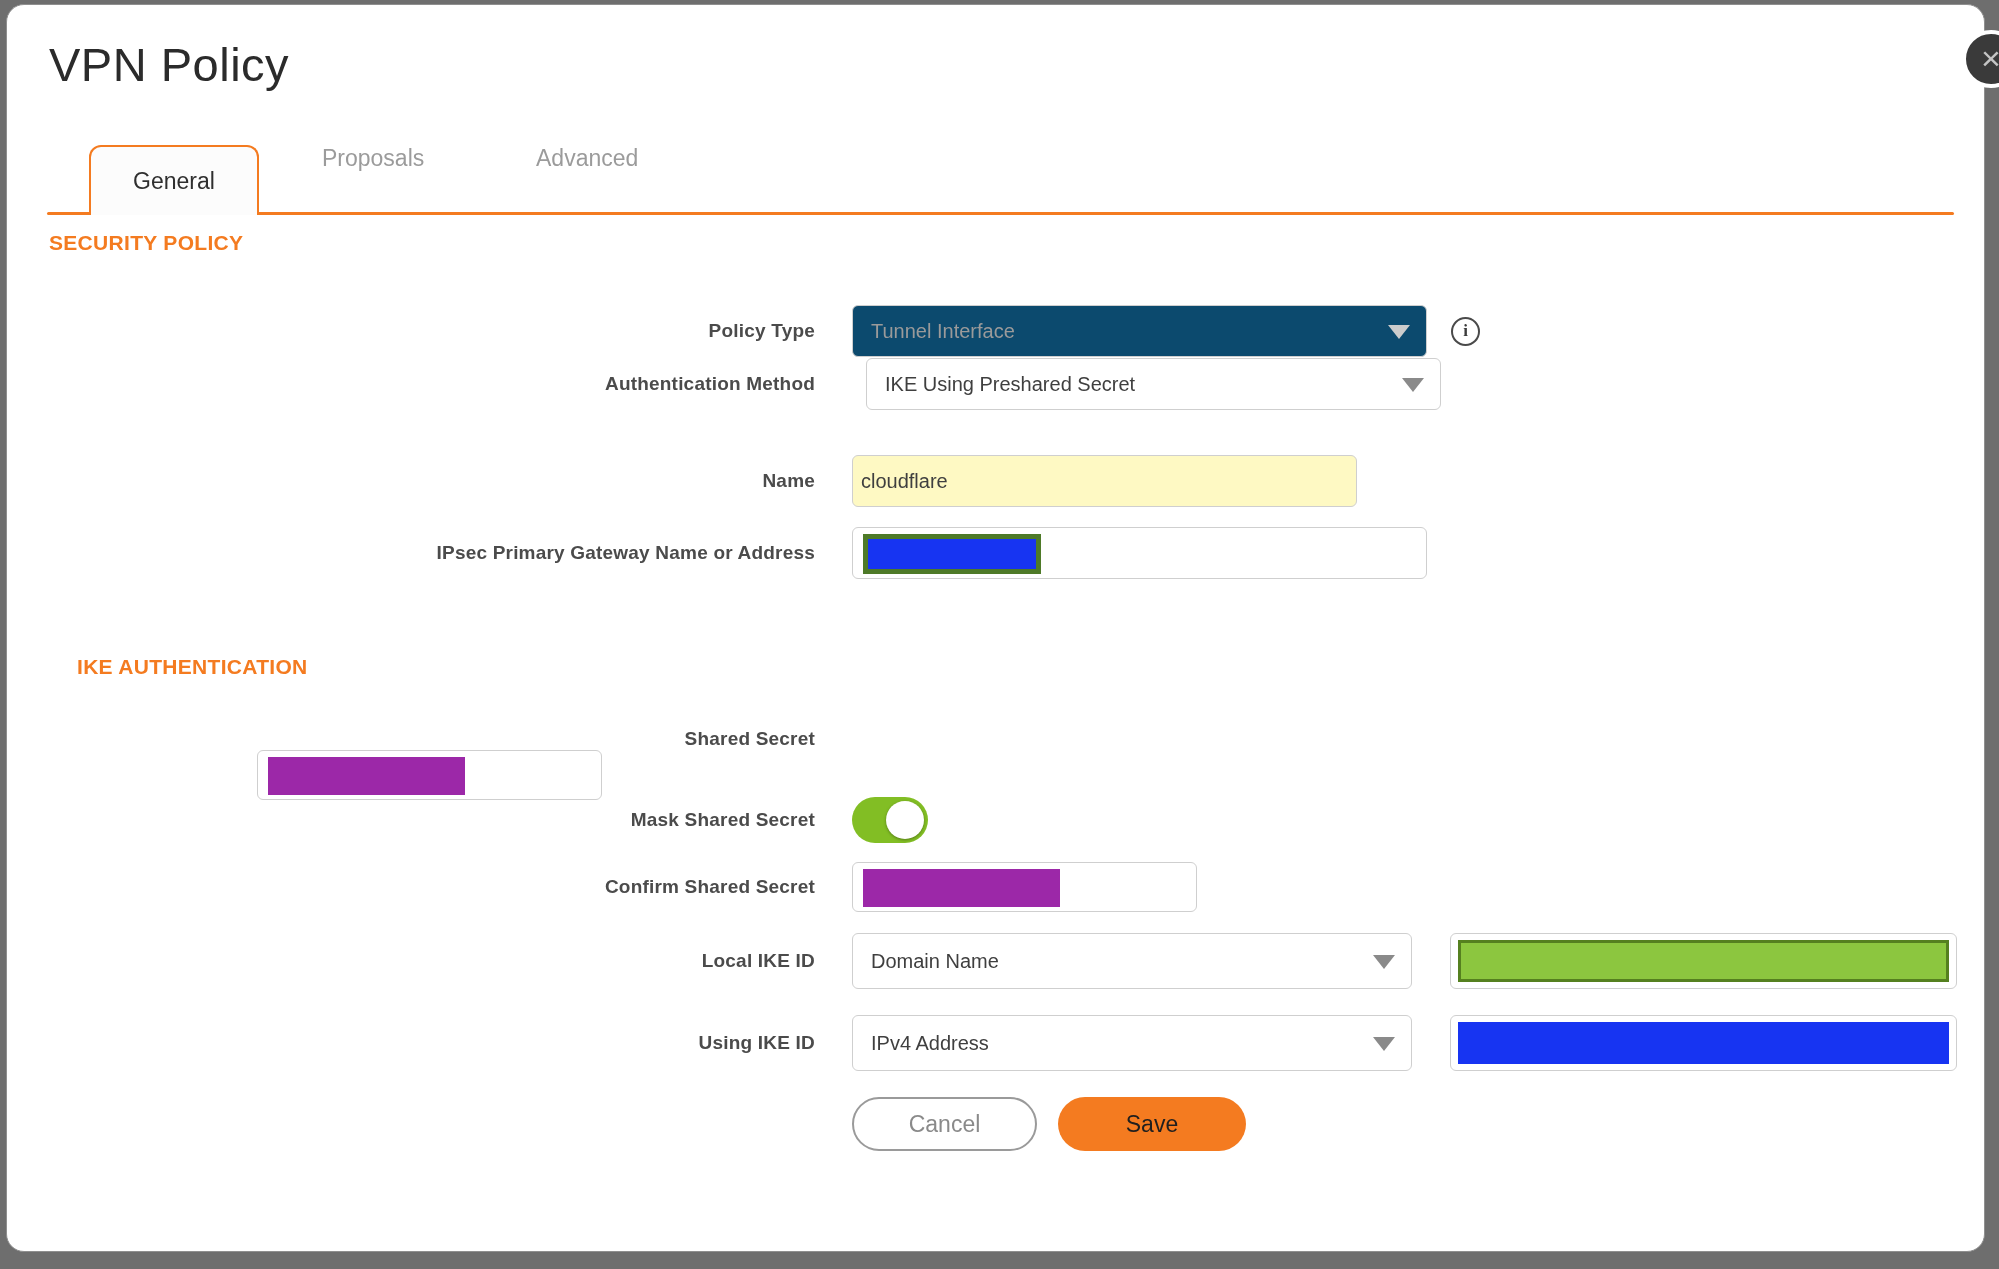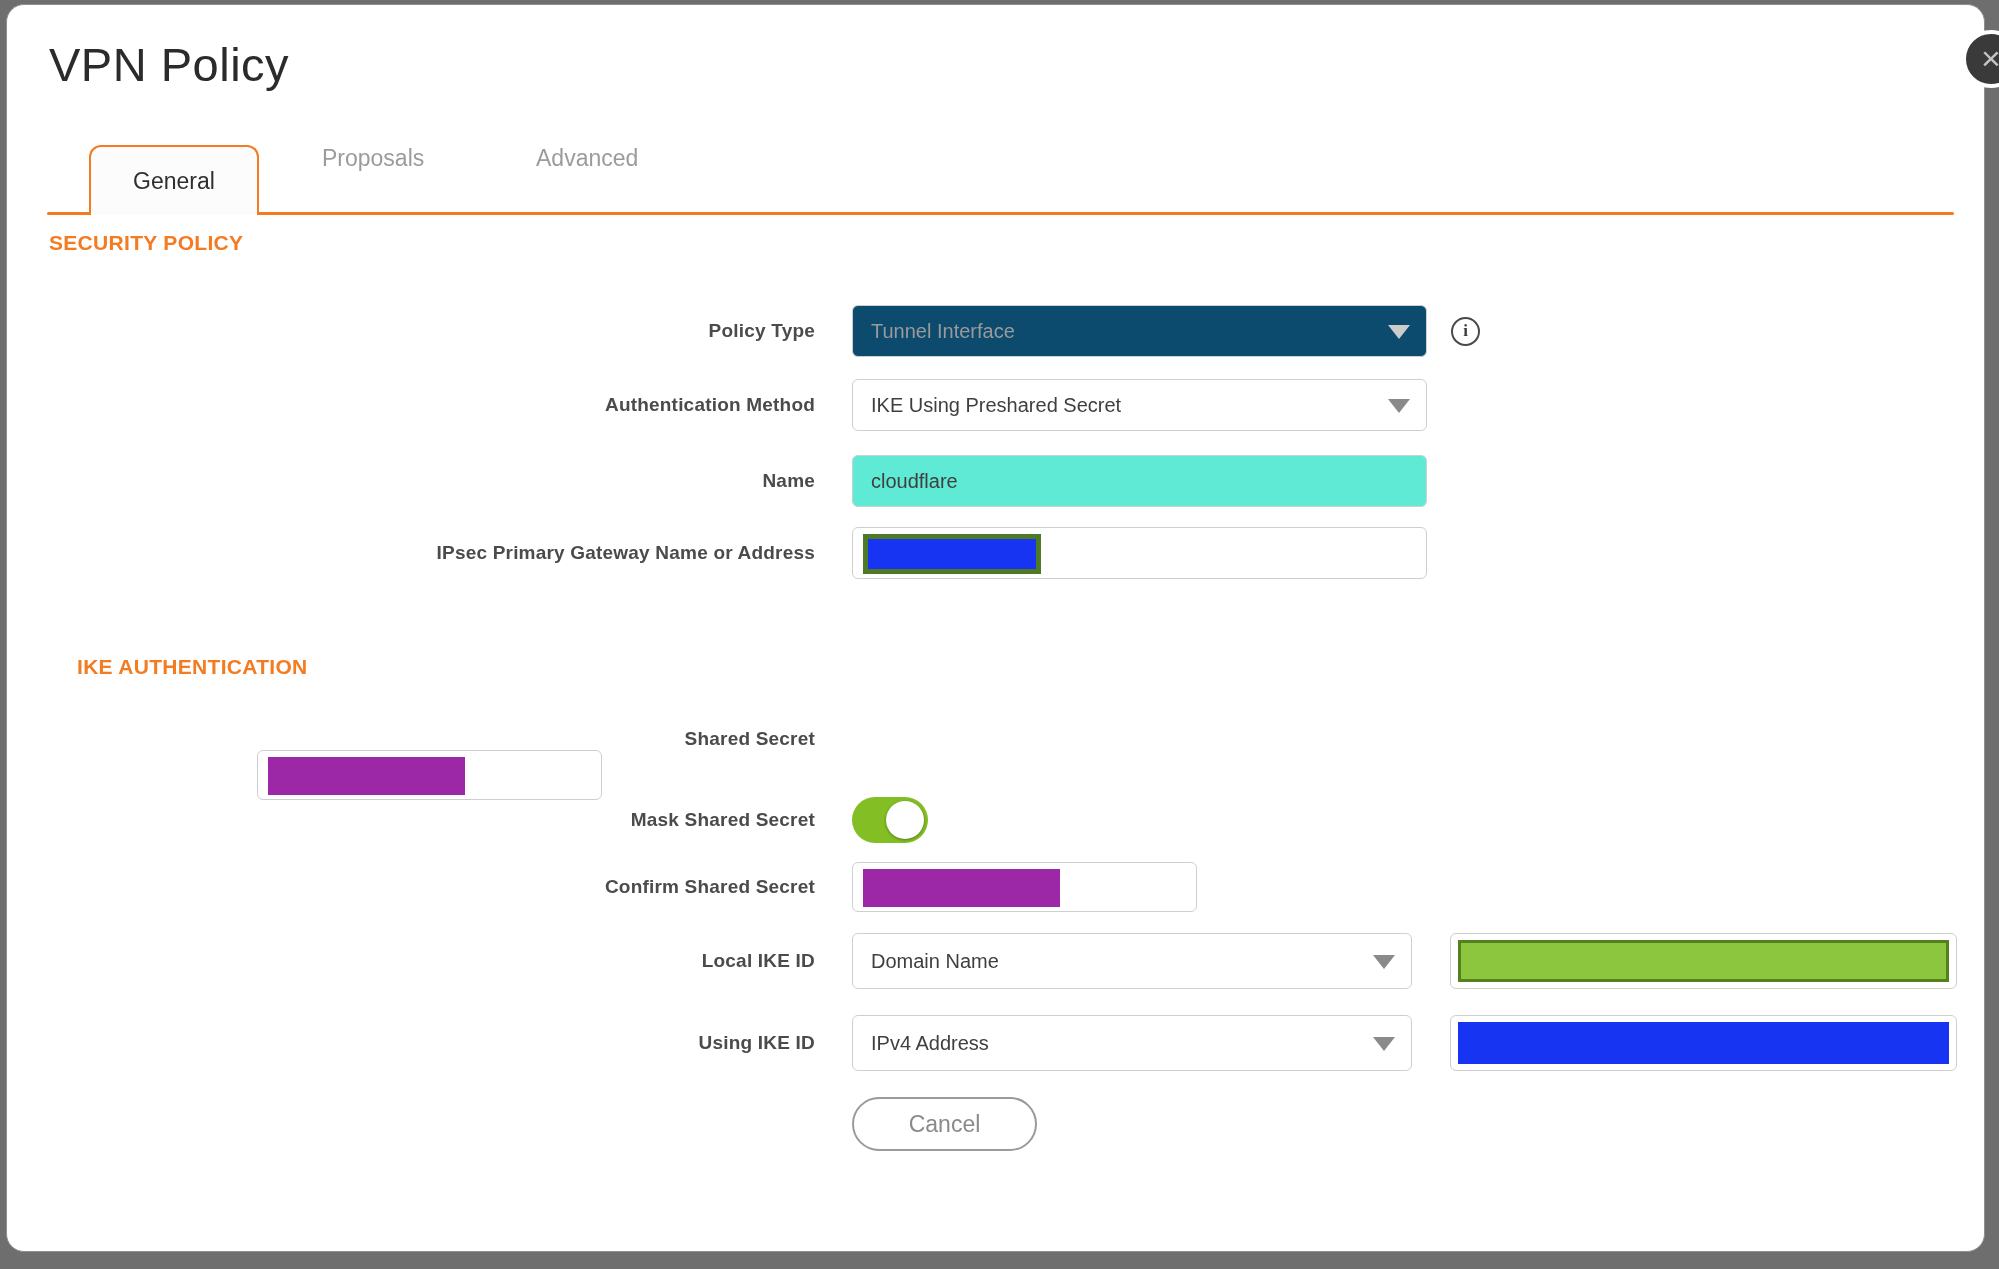--- a/index.html
+++ b/index.html
@@ -64,22 +64,22 @@
   .select-box.disabled { background:#0c4a6e; color:#9a9a9a; cursor:default; }
   .caret {
     position:absolute; right:16px; top:50%; margin-top:-6px;
     width:0; height:0; border-left:11px solid transparent;
     border-right:11px solid transparent; border-top:14px solid #8a8a8a;
   }
   .select-box.disabled .caret { border-top-color:#cccccc; }
   .w-main { width:575px; }
   .w-ike  { width:560px; height:56px; }
   .tinput {
-    width:575px; height:52px; border:1px solid #cfcfcf; border-radius:6px;
-    padding:0 18px; font-size:20px; color:#3f3f3f; background:#5eead4; outline:none;
+    width:505px; height:52px; border:1px solid #cfcfcf; border-radius:6px;
+    padding:0 8px; font-size:20px; color:#3f3f3f; background:#fef9c3; outline:none;
     font-family:"Liberation Sans", sans-serif;
   }
   .redact-host {
     border:1px solid #cfcfcf; border-radius:6px; background:#fff;
     position:relative;
   }
   .gw-host { width:575px; height:52px; }
   .secret-host { width:345px; height:50px; }
   .side-host { width:507px; height:56px; margin-left:38px; }
   .gw-redact {
@@ -111,21 +111,21 @@
   }
   
   .info-icon {
     margin-left:24px; width:29px; height:29px; border-radius:50%;
     border:2px solid #4a4a4a; color:#3c3c3c; display:flex; align-items:center;
     justify-content:center; font-size:17px; font-weight:700;
     font-family:"Liberation Serif", serif; cursor:pointer;
   }
   
   .r-policy  { top:300px; }
-  .r-auth    { top:374px; }
+  .r-auth    { top:353px;gap:14px; }
   .r-name    { top:450px; }
   .r-gateway { top:522px; }
   .r-shared  { top:723px;flex-direction:column; }
   .r-mask    { top:792px; }
   .r-confirm { top:857px; }
   .r-local   { top:928px; }
   .r-peer    { top:1010px; }
   
   .btn-row { position:absolute; top:1092px; left:845px; display:flex; }
   .btn {
@@ -248,17 +248,18 @@
         <span class="caret"></span>
       </div>
     </div>
     <div class="redact-host side-host">
       <div class="blue-redact"></div>
     </div>
   </div>
 
   <div class="btn-row">
     <button class="btn btn-cancel">Cancel</button>
+    <button class="btn btn-save">Save</button>
   </div>
 
 </div>
 
 <div class="close-btn">×</div>
 
 </body></html>

